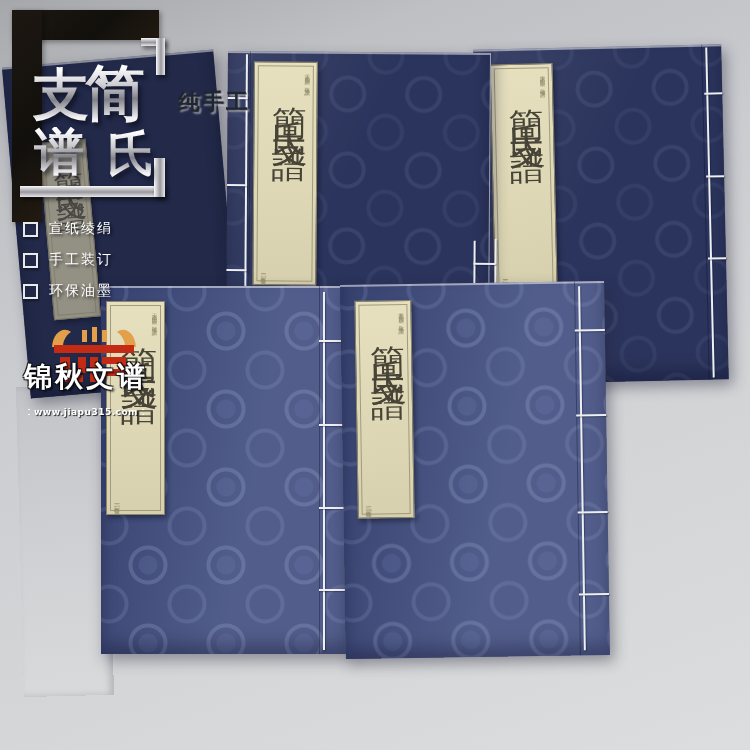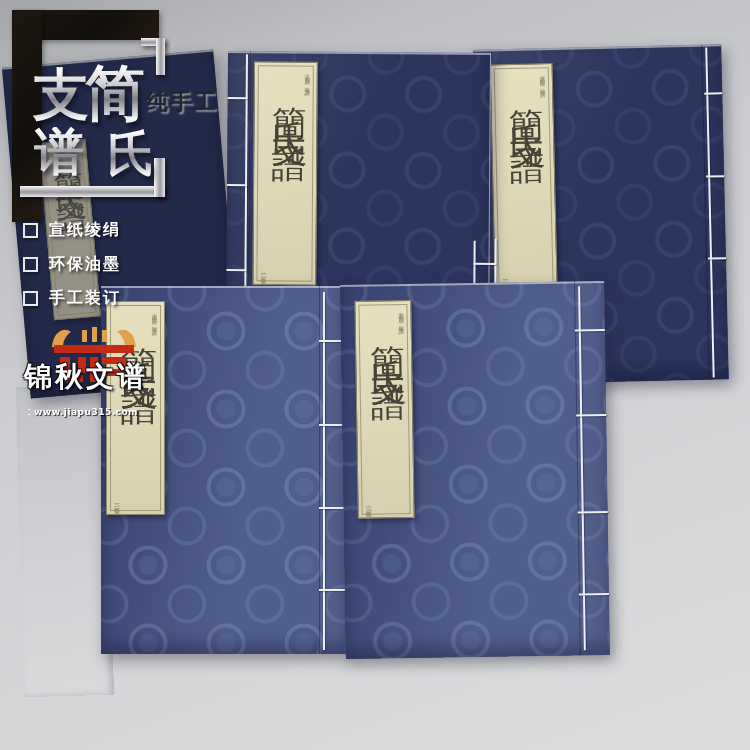--- a/index.html
+++ b/index.html
@@ -82,27 +82,27 @@
   .br-bot-v{left:154px;top:158px;width:11px;height:39px;background:linear-gradient(90deg,#fafafb,#97979d 55%,#e8e8ec);}
   .metal-char{position:absolute;font-weight:bold;line-height:1;
     background:linear-gradient(178deg,#ffffff 8%,#cacad0 38%,#808088 60%,#f3f3f6 92%);
     -webkit-background-clip:text;background-clip:text;color:transparent;
     filter:drop-shadow(3px 4px 2px rgba(8,8,18,.55));}
   .mc-zhi{left:33px;top:66px;font-size:56px;}
   .mc-jian{left:85px;top:63px;font-size:60px;}
   .mc-pu{left:34px;top:127px;font-size:50px;}
   .mc-shi{left:107px;top:129px;font-size:48px;}
   .subline{position:absolute;font-weight:bold;color:#20262f;letter-spacing:2px;
-    text-shadow:2px 2px 2px rgba(255,255,255,.55),1px 1px 0 rgba(0,0,0,.55);}
+    text-shadow:2px 2px 2px rgba(255,255,255,.55),1px 1px 0 rgba(0,0,0,.55);margin-left:32px;}
   .sub1{left:146px;top:87px;font-size:22px;}
   .sub2{left:147px;top:111px;font-size:23px;}
   .features{position:absolute;left:23px;top:220px;display:flex;flex-direction:column;gap:13px;}
   .feature{display:flex;align-items:center;gap:11px;}
   .checkbox{width:15px;height:15px;border:2px solid rgba(255,255,255,.9);box-shadow:1px 2px 2px rgba(0,0,0,.4);}
-  .feature .label{font-size:16px;font-weight:bold;color:#fff;letter-spacing:2px;
+  .feature .label{font-size:14px;font-weight:normal;color:#fff;letter-spacing:2px;
     text-shadow:2px 2px 3px rgba(0,0,0,.65);}
   .seal{position:absolute;left:44px;top:325px;width:100px;height:58px;}
   .brand-name{position:absolute;left:24px;top:358px;font-size:28px;font-weight:bold;color:#fff;letter-spacing:3px;
     text-shadow:-1px -1px 0 rgba(10,10,10,.85),1px -1px 0 rgba(10,10,10,.85),-1px 1px 0 rgba(10,10,10,.85),2px 2px 2px rgba(0,0,0,.7);}
   .brand-site{position:absolute;left:28px;top:407px;width:116px;display:flex;align-items:center;gap:4px;
     font-family:"DejaVu Sans","Liberation Sans",sans-serif;font-size:9px;font-weight:bold;color:#fff;
     text-shadow:1px 1px 1px rgba(0,0,0,.8);letter-spacing:.5px;}
   .brand-site::before,.brand-site::after{content:'';flex:1;height:4px;
     border-top:1px solid rgba(255,255,255,.85);border-bottom:1px solid rgba(255,255,255,.85);}
 </style>
@@ -197,25 +197,25 @@
 
     <div class="subline sub1">纯手工</div>
 
     <div class="features">
       <div class="feature">
         <span class="checkbox"></span>
         <span class="label">宣纸绫绢</span>
       </div>
       <div class="feature">
         <span class="checkbox"></span>
-        <span class="label">环保油墨</span>
+        <span class="label">手工装订</span>
       </div>
       <div class="feature">
         <span class="checkbox"></span>
-        <span class="label">手工装订</span>
+        <span class="label">环保油墨</span>
       </div>
     </div>
 
     <svg class="seal" viewBox="0 0 100 58">
       <path fill="#e2a04b" d="M8,22 C9,8 19,1 27,7 C21,11 19,17 19,22 Z"></path>
       <path fill="#e2a04b" d="M92,22 C91,8 81,1 73,7 C79,11 81,17 81,22 Z"></path>
       <rect fill="#e2a04b" x="38" y="5" width="5" height="12"></rect>
       <rect fill="#e2a04b" x="48" y="2" width="5" height="15"></rect>
       <rect fill="#e2a04b" x="58" y="5" width="5" height="12"></rect>
       <rect fill="#c32b15" x="10" y="20" width="80" height="8"></rect>

